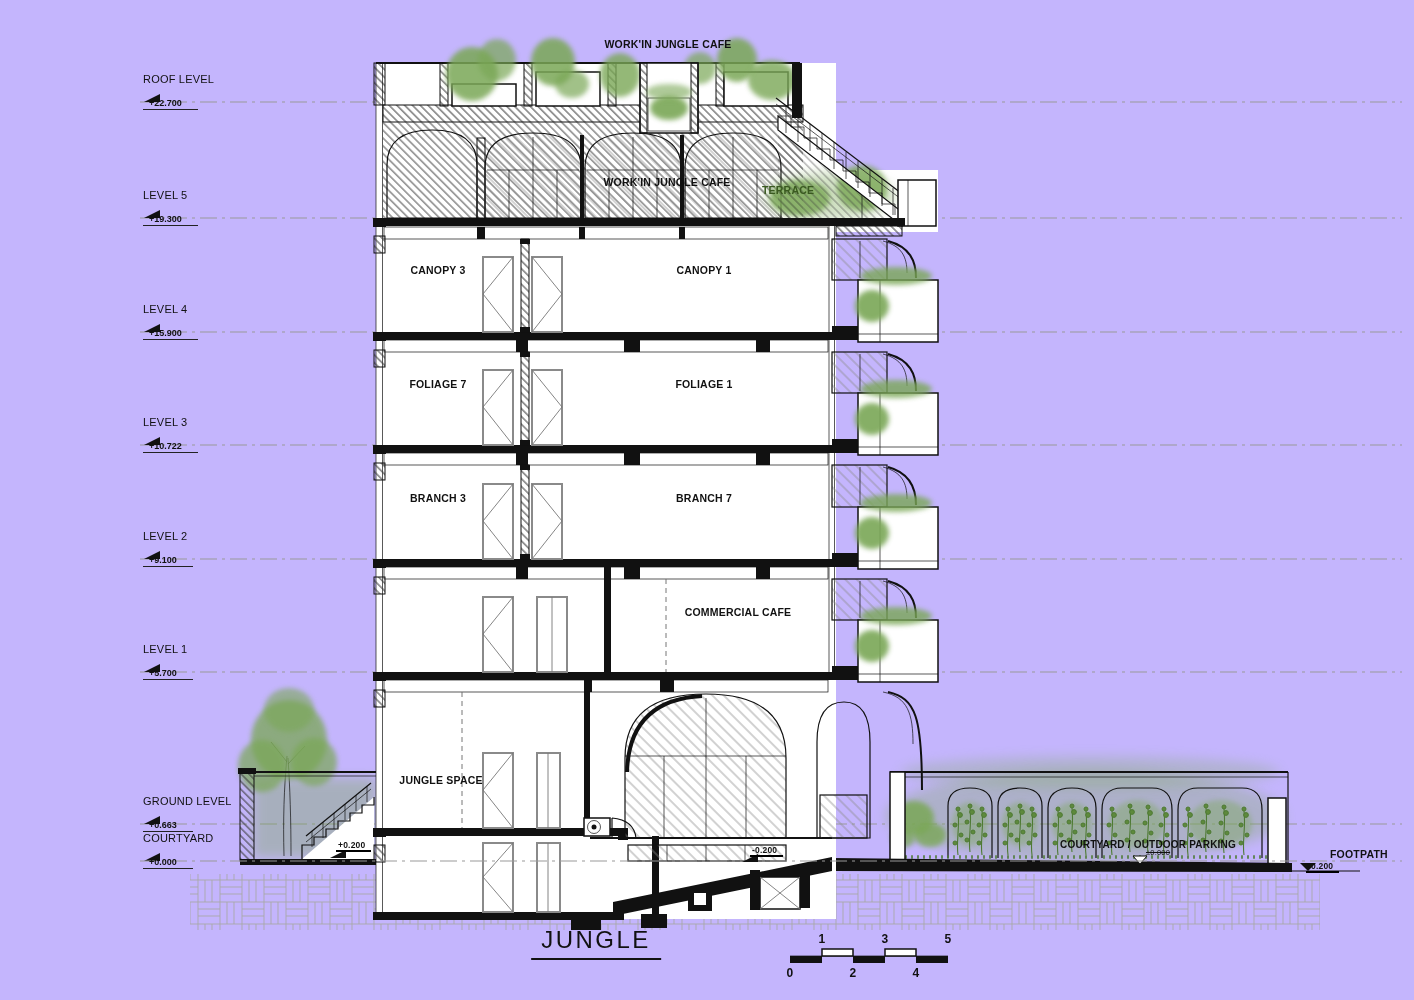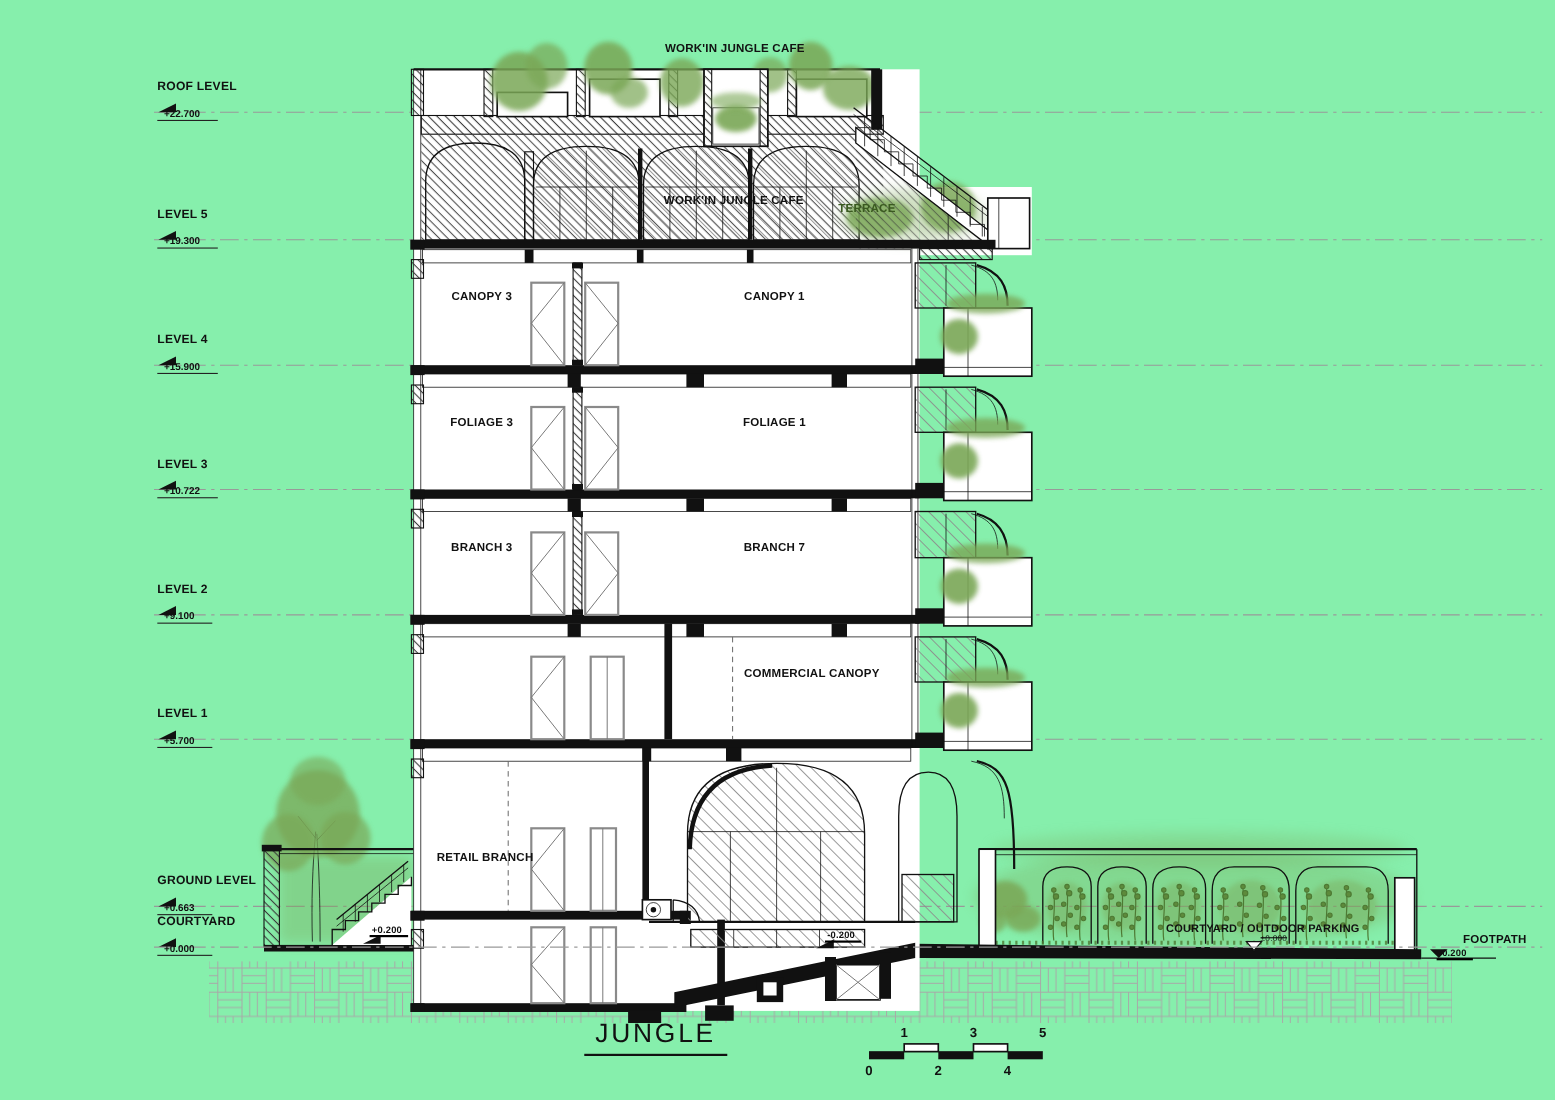--- a/index.html
+++ b/index.html
@@ -1,23 +1,23 @@
 <!DOCTYPE html>
 <html><head>
 <meta charset="utf-8">
 <style>
   html,body{margin:0;padding:0;background:#fff}
-  .canvas{position:relative;width:1414px;height:1000px;background:#86efac;
+  .canvas{position:relative;width:1414px;height:1000px;background:#c4b5fd;
           font-family:"Liberation Sans",sans-serif;color:#111;overflow:hidden}
   svg.draw{position:absolute;left:0;top:0}
   .lbl{position:absolute;font-weight:bold;font-size:10.5px;color:#111;
        white-space:nowrap;letter-spacing:.2px}
   .ctr{transform:translateX(-50%)}
   .lvl{position:absolute;left:143px}
-  .lvl .nm{font-size:11px;font-weight:bold;letter-spacing:.2px}
+  .lvl .nm{font-size:11px;font-weight:normal;letter-spacing:.2px}
   .lvl .el{font-size:9px;font-weight:bold;border-bottom:1.2px solid #222;
            padding:0 16px 1px 6px;display:inline-block;margin-top:13px}
   .sm{font-size:8.5px;border-bottom:2px solid #000000;padding:0 6px 0 2px}
   .tiny{font-size:7.5px;text-decoration:line-through;border-bottom:none;font-weight:normal}
   .title{font-size:24px;font-weight:500;letter-spacing:2.5px;
          border-bottom:2px solid #111;padding:0 10px 4px}
   .num{font-size:12px;font-weight:bold}
   .grnlbl{color:#3a5a20}
   .outlbl{font-size:10px}
 </style>
@@ -412,26 +412,26 @@
   <rect class="w" x="822" y="949" width="31" height="7" stroke-width="1"></rect>
   <rect class="w" x="885" y="949" width="31" height="7" stroke-width="1"></rect>
 </g>
 </svg>
 
 <div class="lbl ctr" style="left:668px;top:38px">WORK'IN JUNGLE CAFE</div>
 <div class="lbl ctr" style="left:667px;top:176px">WORK'IN JUNGLE CAFE</div>
 <div class="lbl grnlbl" style="left:762px;top:184px">TERRACE</div>
 <div class="lbl ctr" style="left:438px;top:264px">CANOPY 3</div>
 <div class="lbl ctr" style="left:704px;top:264px">CANOPY 1</div>
-<div class="lbl ctr" style="left:438px;top:378px">FOLIAGE 3</div>
+<div class="lbl ctr" style="left:438px;top:378px">FOLIAGE 7</div>
 <div class="lbl ctr" style="left:704px;top:378px">FOLIAGE 1</div>
 <div class="lbl ctr" style="left:438px;top:492px">BRANCH 3</div>
 <div class="lbl ctr" style="left:704px;top:492px">BRANCH 7</div>
-<div class="lbl ctr" style="left:738px;top:606px">COMMERCIAL CANOPY</div>
-<div class="lbl ctr" style="left:441px;top:774px">RETAIL BRANCH</div>
+<div class="lbl ctr" style="left:738px;top:606px">COMMERCIAL CAFE</div>
+<div class="lbl ctr" style="left:441px;top:774px">JUNGLE SPACE</div>
 <div class="lbl ctr outlbl" style="left:1148px;top:839px">COURTYARD / OUTDOOR PARKING</div>
 <div class="lbl" style="left:1330px;top:848px">FOOTPATH</div>
 <div class="lbl sm" style="left:1306px;top:861px">-0.200</div>
 <div class="lbl sm" style="left:750px;top:845px">-0.200</div>
 <div class="lbl sm" style="left:336px;top:840px">+0.200</div>
 <div class="lbl tiny" style="left:1146px;top:848px">±0.000</div>
 
 <div class="lvl" style="top:73px">
   <div class="nm">ROOF LEVEL</div>
   <div class="el">+22.700</div>

